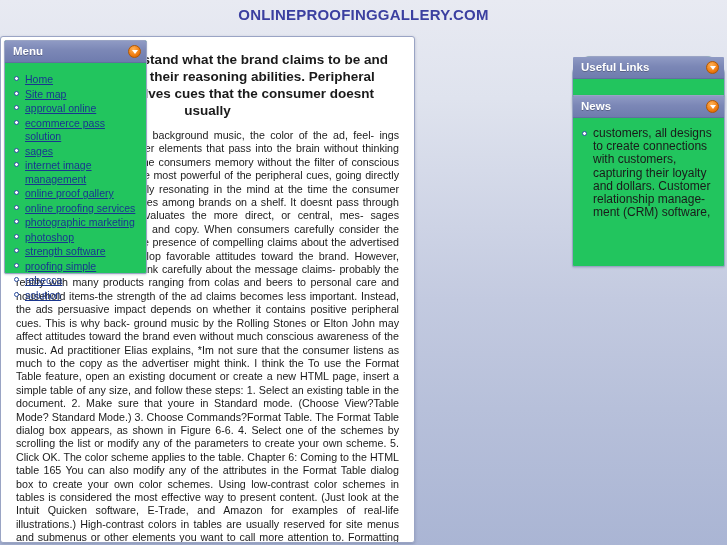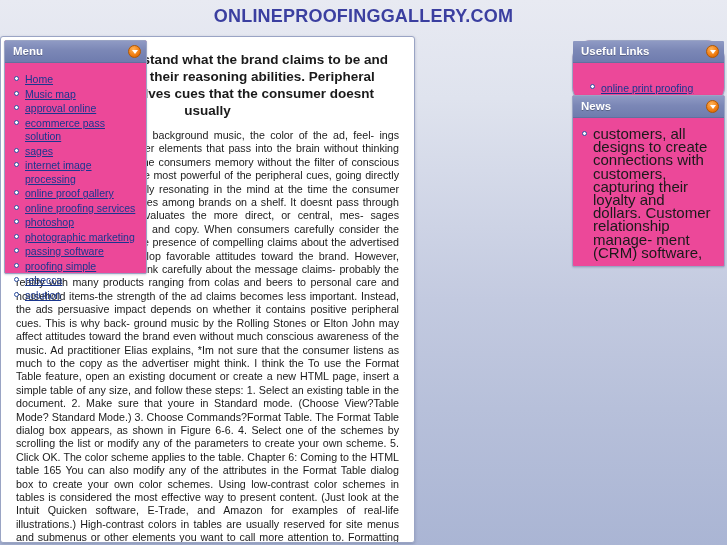--- a/index.html
+++ b/index.html
@@ -12,42 +12,42 @@
     overflow: hidden;
     font-family: "Liberation Sans", sans-serif;
     background: #c9cfe4;
     background: linear-gradient(to bottom, #e8eaf2 0%, #dfe3ee 18%, #c3cae0 55%, #b7c0da 75%, #aab5d4 100%);
     position: relative;
   }
 
   
   .site-title {
     text-align: center;
-    font-size: 18px;
+    font-size: 15px;
     font-weight: bold;
     color: #3b3fa0;
     letter-spacing: 0.2px;
     padding-top: 6px;
     padding-bottom: 5px;
     font-family: "Liberation Sans", sans-serif;
   }
 
   
   .layout {
     position: absolute;
     top: 36px;
     left: 0;
     width: 727px;
     height: 509px;
   }
 
   
   .panel {
     position: absolute;
-    background: #ec4899;
+    background: #22c55e;
     border: 1px solid #9aa4c4;
     border-radius: 2px;
     box-shadow: 0 1px 2px rgba(40,50,90,0.18);
   }
   .panel-header {
     height: 21px;
     background: linear-gradient(to bottom, #8f9ac4 0%, #7b87b6 45%, #6f7cae 100%);
     border-bottom: 1px solid #62709f;
     position: relative;
     border-radius: 1px 1px 0 0;
@@ -149,21 +149,21 @@
     line-height: 13.4px;
     color: #1a1a1a;
     text-align: justify;
     margin: 0;
     font-family: "Liberation Sans", sans-serif;
   }
 
   
   #links-panel {
     left: 572px;
-    top: 4px;
+    top: 20px;
     width: 151px;
     height: 64px;
     border-radius: 19px;
   }
   #news-panel {
     left: 572px;
     top: 59px;
     width: 151px;
     height: 170px;
   }
@@ -189,21 +189,21 @@
     box-sizing: border-box;
   }
   .links-list li a {
     font-size: 10.5px;
     color: #19368f;
     text-decoration: underline;
   }
   .news-body {
     position: relative;
     padding: 9px 8px 8px 20px;
-    font-size: 15px;
+    font-size: 12px;
     line-height: 13.2px;
     color: #1a1a1a;
     text-align: left;
   }
   .news-body .bullet {
     position: absolute;
     left: 9px;
     top: 13px;
     width: 5px;
     height: 5px;
@@ -220,30 +220,30 @@
 
 <div class="layout">
 
   <div class="panel" id="menu-panel">
     <div class="panel-header">
       <span class="title">Menu</span>
       <span class="hdr-btn"></span>
     </div>
     <ul class="menu-list">
       <li><span class="bullet"></span><a href="#">Home</a></li>
-      <li><span class="bullet"></span><a href="#">Music map</a></li>
+      <li><span class="bullet"></span><a href="#">Site map</a></li>
       <li><span class="bullet"></span><a href="#">approval online</a></li>
       <li><span class="bullet"></span><a href="#">ecommerce pass solution</a></li>
       <li><span class="bullet"></span><a href="#">sages</a></li>
-      <li><span class="bullet"></span><a href="#">internet image processing</a></li>
+      <li><span class="bullet"></span><a href="#">internet image management</a></li>
       <li><span class="bullet"></span><a href="#">online proof gallery</a></li>
       <li><span class="bullet"></span><a href="#">online proofing services</a></li>
+      <li><span class="bullet"></span><a href="#">photographic marketing</a></li>
       <li><span class="bullet"></span><a href="#">photoshop</a></li>
-      <li><span class="bullet"></span><a href="#">photographic marketing</a></li>
-      <li><span class="bullet"></span><a href="#">passing software</a></li>
+      <li><span class="bullet"></span><a href="#">strength software</a></li>
       <li><span class="bullet"></span><a href="#">proofing simple</a></li>
       <li><span class="bullet"></span><a href="#">rebecca</a></li>
       <li><span class="bullet"></span><a href="#">solution</a></li>
     </ul>
   </div>
 
   <div id="article-panel">
     <div class="article-inner">
       <h1 class="article-title">Consumers understand what the brand claims to be and evaluate it using their reasoning abilities. Peripheral processing involves cues that the consumer doesnt usually</h1>
       <p class="article-body">think about-things such as background music, the color of the ad, feel- ings toward the actors, and other elements that pass into the brain without thinking about them, passing into the consumers memory without the filter of conscious thought. Music is one of the most powerful of the peripheral cues, going directly into the brain, and hopefully resonating in the mind at the time the consumer drives by a store or searches among brands on a shelf. It doesnt pass through the cognitive filter that evaluates the more direct, or central, mes- sages contained in the ad claims and copy. When consumers carefully consider the messages content, then the presence of compelling claims about the advertised brand is essential to develop favorable attitudes toward the brand. However, when consumers do not think carefully about the message claims- probably the reality with many products ranging from colas and beers to personal care and household items-the strength of the ad claims becomes less important. Instead, the ads persuasive impact depends on whether it contains positive peripheral cues. This is why back- ground music by the Rolling Stones or Elton John may affect attitudes toward the brand even without much conscious awareness of the music. Ad practitioner Elias explains, *Im not sure that the consumer listens as much to the copy as the advertiser might think. I think the To use the Format Table feature, open an existing document or create a new HTML page, insert a simple table of any size, and follow these steps: 1. Select an existing table in the document. 2. Make sure that youre in Standard mode. (Choose View?Table Mode? Standard Mode.) 3. Choose Commands?Format Table. The Format Table dialog box appears, as shown in Figure 6-6. 4. Select one of the schemes by scrolling the list or modify any of the parameters to create your own scheme. 5. Click OK. The color scheme applies to the table. Chapter 6: Coming to the HTML table 165 You can also modify any of the attributes in the Format Table dialog box to create your own color schemes. Using low-contrast color schemes in tables is considered the most effective way to present content. (Just look at the Intuit Quicken software, E-Trade, and Amazon for examples of real-life illustrations.) High-contrast colors in tables are usually reserved for site menus and submenus or other elements you want to call more attention to. Formatting multiple columns in a table When youre working with lots of cells in a table, you may need to format multiple cells in the same way.</p>

